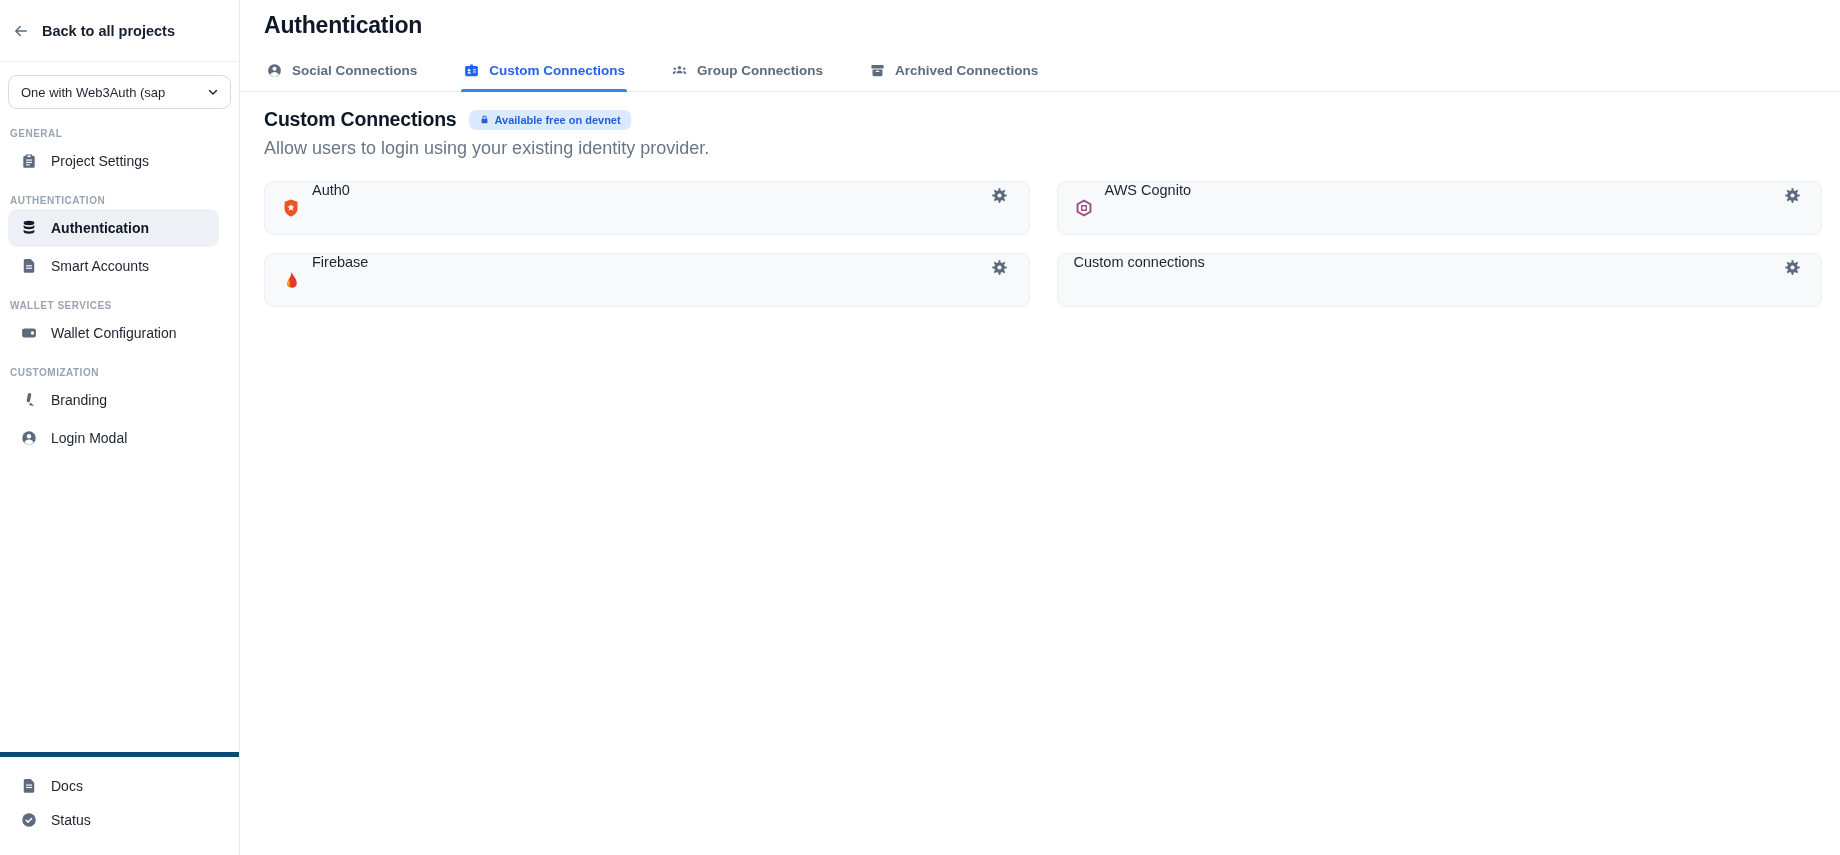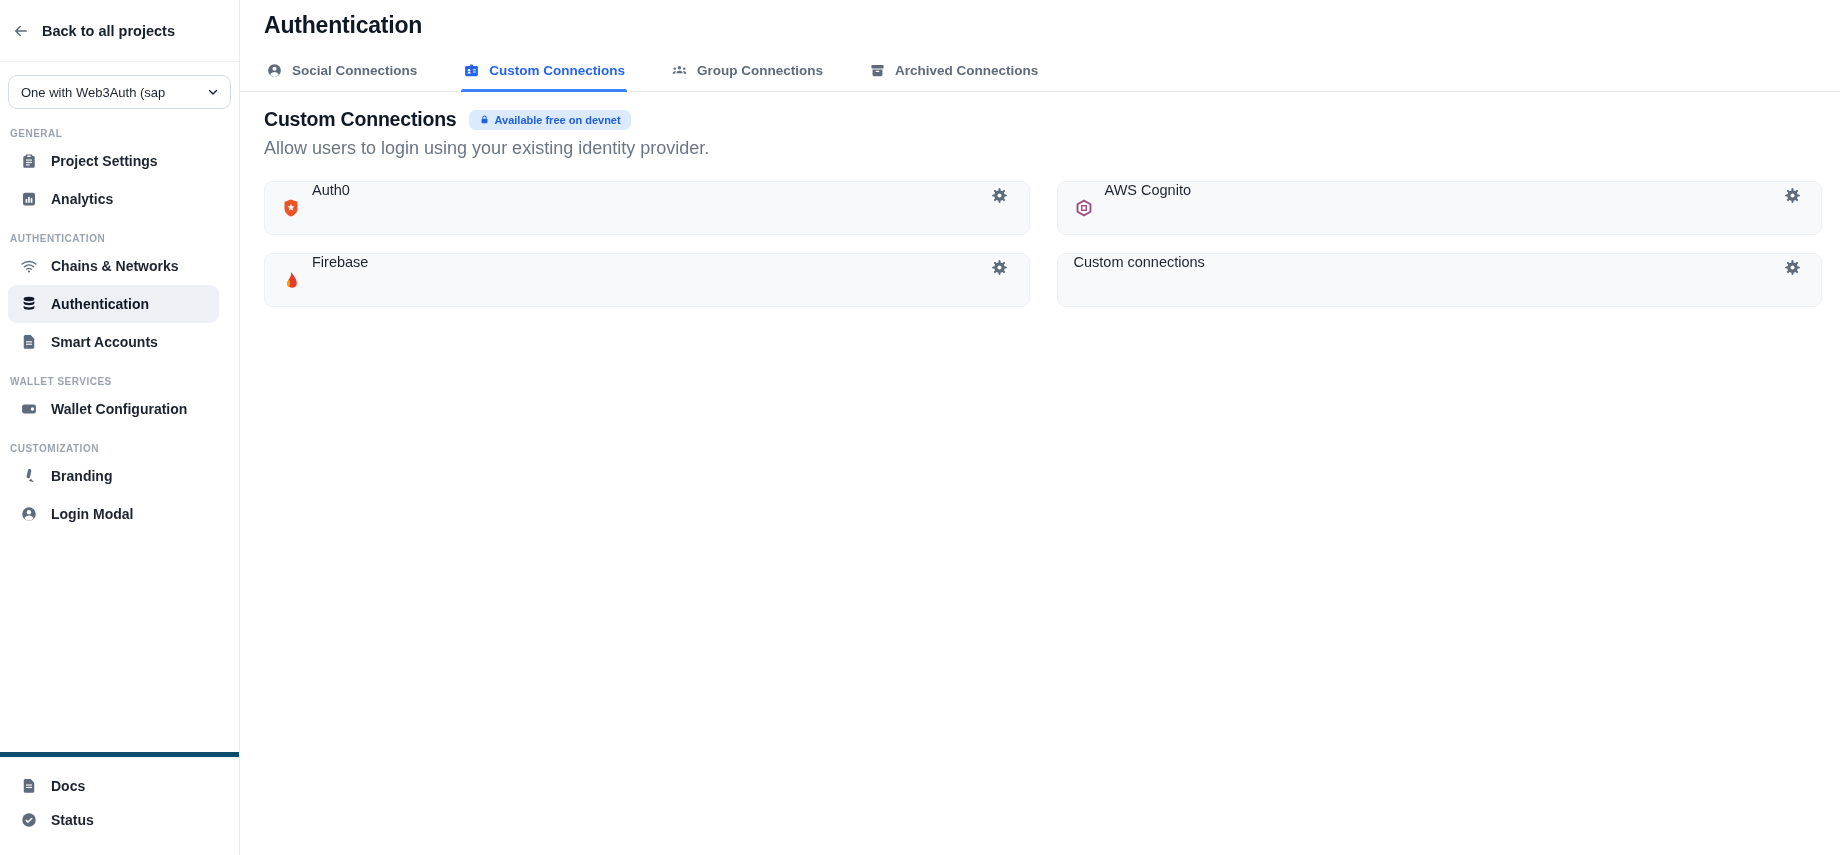--- a/index.html
+++ b/index.html
@@ -15,21 +15,21 @@
   .ic-gray { color:#5d6b7c; }
   .ic-dark { color:#101a28; }
 
   .proj-select { margin:13px 8px 4px 8px; height:34px; border:1px solid #d6dce3; border-radius:9px; background:#fff;
     display:flex; align-items:center; gap:22px; padding:0 10px 0 12px; cursor:pointer; }
   .proj-select .val { flex:1; font-size:13px; color:#1c2430; white-space:nowrap; overflow:hidden; }
 
   .nav { flex:1; overflow:hidden; padding-bottom:6px; }
   .sec-label { margin:15px 10px 3px 10px; font-size:10px; font-weight:700; letter-spacing:.05em; color:#9aa4b1; text-transform:uppercase; }
   .nav-item { display:flex; align-items:center; gap:13px; height:38px; margin:0 20px 0 8px; padding:0 12px; border-radius:9px; cursor:pointer; }
-  .nav-item .lbl { font-size:14px; font-weight:700; color:#1c2430; white-space:nowrap; }
+  .nav-item .lbl { font-size:14px; font-weight:400; color:#1c2430; white-space:nowrap; }
   .nav-item.active { background:#edf0f4; }
   .nav-item.active .lbl { font-weight:600; color:#0f1826; }
 
   .side-footer { border-top:5px solid #0c4a6e; padding:12px 0 18px 0; }
   .side-footer .nav-item { height:34px; }
 
   
   .main { flex:1; display:flex; flex-direction:column; min-width:0; }
   .page-title { font-size:23px; font-weight:700; color:#0f1826; padding:12px 24px 0 24px; letter-spacing:-.2px; }
 
@@ -87,45 +87,23 @@
               <path d="M8.5 3.2h7a1 1 0 0 1 1 1v1.2h1.3c1 0 1.8.8 1.8 1.8v12c0 1-.8 1.8-1.8 1.8H6.2c-1 0-1.8-.8-1.8-1.8v-12c0-1 .8-1.8 1.8-1.8h1.3V4.2a1 1 0 0 1 1-1z"></path>
               <rect x="9.5" y="4.6" width="5" height="2.1" rx="1" fill="#fff"></rect>
               <rect x="8" y="10" width="8" height="1.5" fill="#fff"></rect>
               <rect x="8" y="13.2" width="8" height="1.5" fill="#fff"></rect>
               <rect x="8" y="16.4" width="5" height="1.5" fill="#fff"></rect>
             </svg>
         </span>
         <span class="lbl">Project Settings</span>
       </div>
 
-      <div class="nav-item">
-        <span class="icon ic-gray">
-          <svg width="18" height="18" viewBox="0 0 24 24" fill="currentColor">
-              <rect x="4" y="3.5" width="16" height="17" rx="3"></rect>
-              <rect x="7.5" y="12" width="2.2" height="5" fill="#fff"></rect>
-              <rect x="10.9" y="9.3" width="2.2" height="7.7" fill="#fff"></rect>
-              <rect x="14.3" y="11" width="2.2" height="6" fill="#fff"></rect>
-            </svg>
-        </span>
-        <span class="lbl">Analytics</span>
-      </div>
 
       <div class="sec-label">Authentication</div>
 
-      <div class="nav-item">
-        <span class="icon ic-gray">
-          <svg width="18" height="18" viewBox="0 0 24 24">
-              <path d="M2.8 9.3a14.5 14.5 0 0 1 18.4 0" fill="none" stroke="currentColor" stroke-width="1.8" stroke-linecap="round"></path>
-              <path d="M5.8 12.9a10 10 0 0 1 12.4 0" fill="none" stroke="currentColor" stroke-width="1.8" stroke-linecap="round"></path>
-              <path d="M8.8 16.3a5.5 5.5 0 0 1 6.4 0" fill="none" stroke="currentColor" stroke-width="1.8" stroke-linecap="round"></path>
-              <circle cx="12" cy="19.4" r="1.4" fill="currentColor"></circle>
-            </svg>
-        </span>
-        <span class="lbl">Chains &amp; Networks</span>
-      </div>
 
       <div class="nav-item active">
         <span class="icon ic-dark">
           <svg width="18" height="18" viewBox="0 0 24 24" fill="currentColor">
               <ellipse cx="12" cy="5.3" rx="7.2" ry="2.9"></ellipse>
               <path d="M4.8 8.3c1.5 1.5 4.1 2.3 7.2 2.3s5.7-.8 7.2-2.3v2.4c0 1.8-3.2 3-7.2 3s-7.2-1.2-7.2-3z"></path>
               <path d="M4.8 14.4c1.5 1.5 4.1 2.3 7.2 2.3s5.7-.8 7.2-2.3v2.4c0 1.8-3.2 3-7.2 3s-7.2-1.2-7.2-3z"></path>
             </svg>
         </span>
         <span class="lbl">Authentication</span>

